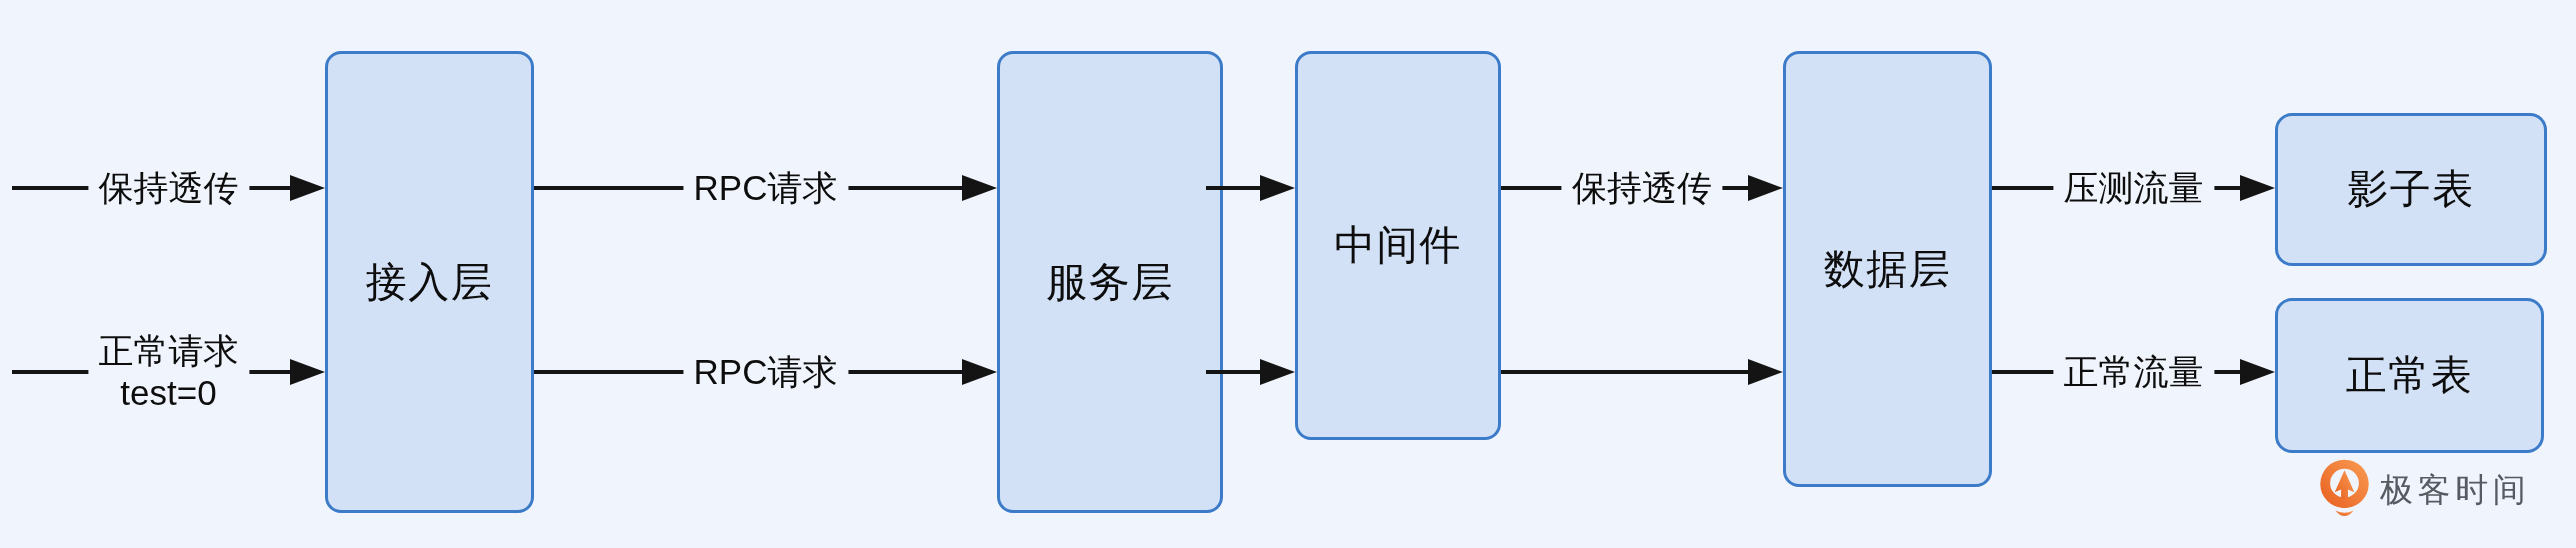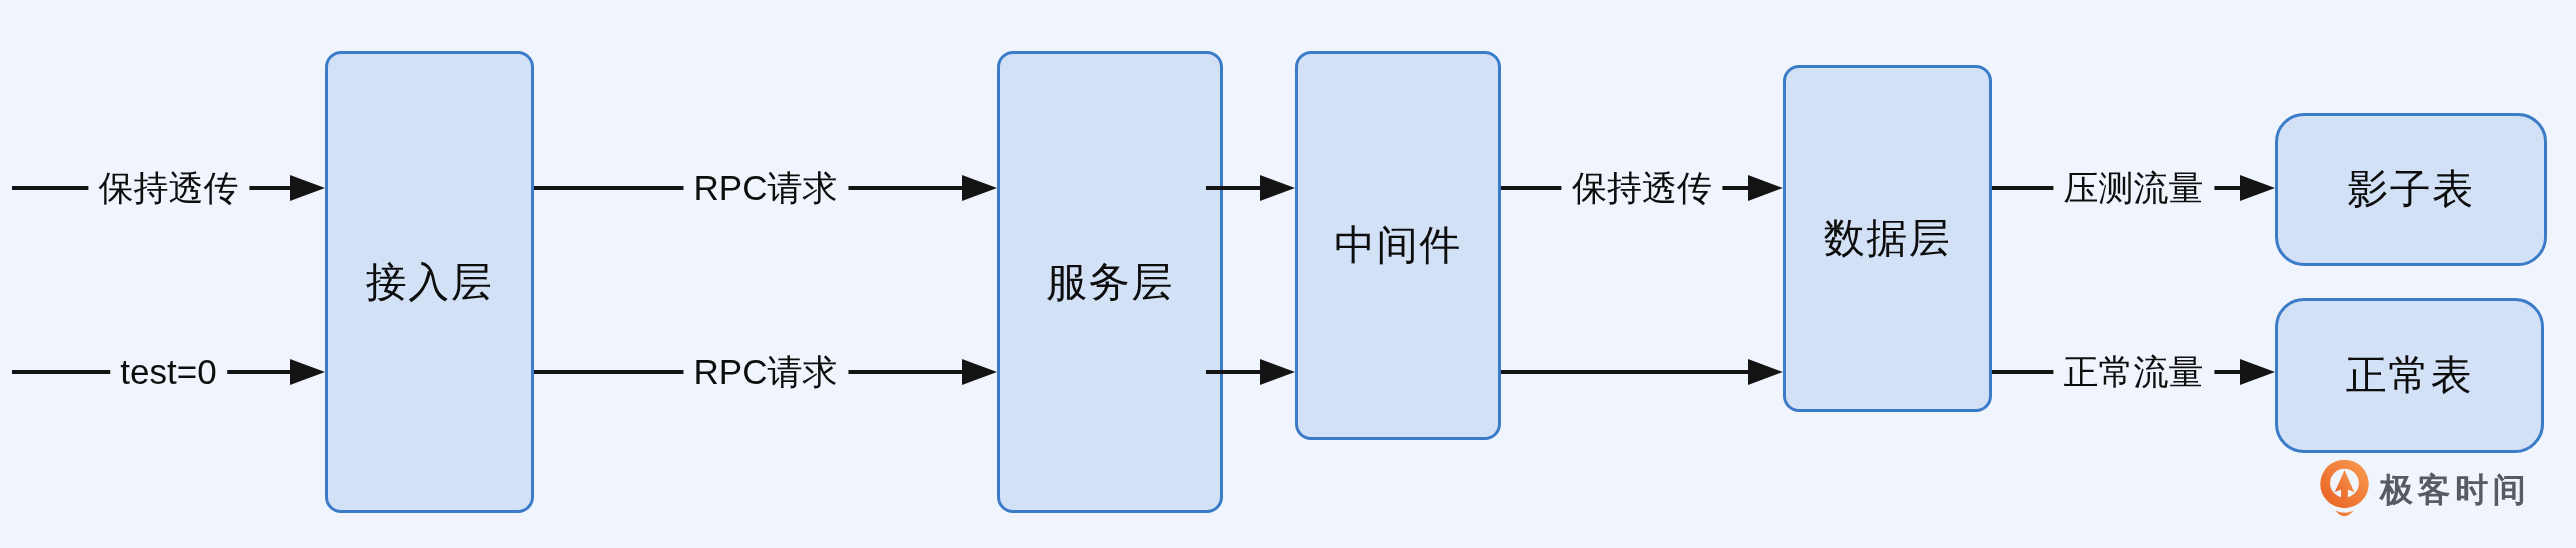--- a/index.html
+++ b/index.html
@@ -11,25 +11,25 @@
   }
   .scene{position:relative;width:2576px;height:548px;overflow:hidden;}
 
   
   .node{
     position:absolute;box-sizing:border-box;
     background:#d3e1f7;border:3px solid #3b7bc8;border-radius:16px;
     display:flex;align-items:center;justify-content:center;
     font-size:41px;letter-spacing:1.5px;
   }
-  .node.small{border-radius:29px;}
+  .node.small{border-radius:17px;}
   .n-access{left:325px;top:51px;width:209px;height:462px;}
   .n-service{left:997px;top:51px;width:226px;height:462px;}
   .n-middleware{left:1295px;top:51px;width:206px;height:389px;}
-  .n-data{left:1783px;top:65px;width:209px;height:347px;justify-content:center;}
+  .n-data{left:1783px;top:51px;width:209px;height:436px;justify-content:center;}
   .n-shadow{left:2275px;top:113px;width:272px;height:153px;}
   .n-normal{left:2275px;top:298px;width:269px;height:155px;}
 
   
   .edge{position:absolute;height:0;}
   .e1{left:12px;top:188px;width:313px;}
   .e2{left:12px;top:372px;width:313px;}
   .e3{left:534px;top:188px;width:463px;}
   .e4{left:534px;top:372px;width:463px;}
   .e5{left:1206px;top:188px;width:89px;}
@@ -47,21 +47,21 @@
   }
   .elabel{
     position:absolute;left:50%;top:0;transform:translate(-50%,-50%);
     background:#f0f4fc;padding:0 10.6px;
     text-align:center;font-size:35px;line-height:42px;white-space:nowrap;
   }
   .elabel span{display:block;}
 
   
   .brand{position:absolute;left:2318px;top:458px;display:flex;align-items:center;gap:9px;}
-  .brand-text{font-size:33px;color:#565a61;letter-spacing:4.6px;font-weight:bold;}
+  .brand-text{font-size:33px;color:#565a61;letter-spacing:4.6px;}
 </style>
 </head>
 <body>
 
 <div class="scene">
 
   <div class="node n-access">
     <span>接入层</span>
   </div>
   <div class="node n-service">
@@ -84,20 +84,21 @@
     <div class="line"></div>
     <div class="head"></div>
     <div class="elabel">
       <span>保持透传</span>
     </div>
   </div>
   <div class="edge e2">
     <div class="line"></div>
     <div class="head"></div>
     <div class="elabel">
+      <span>正常请求</span>
       <span>test=0</span>
     </div>
   </div>
 
   <div class="edge e3">
     <div class="line"></div>
     <div class="head"></div>
     <div class="elabel">
       <span>RPC请求</span>
     </div>

